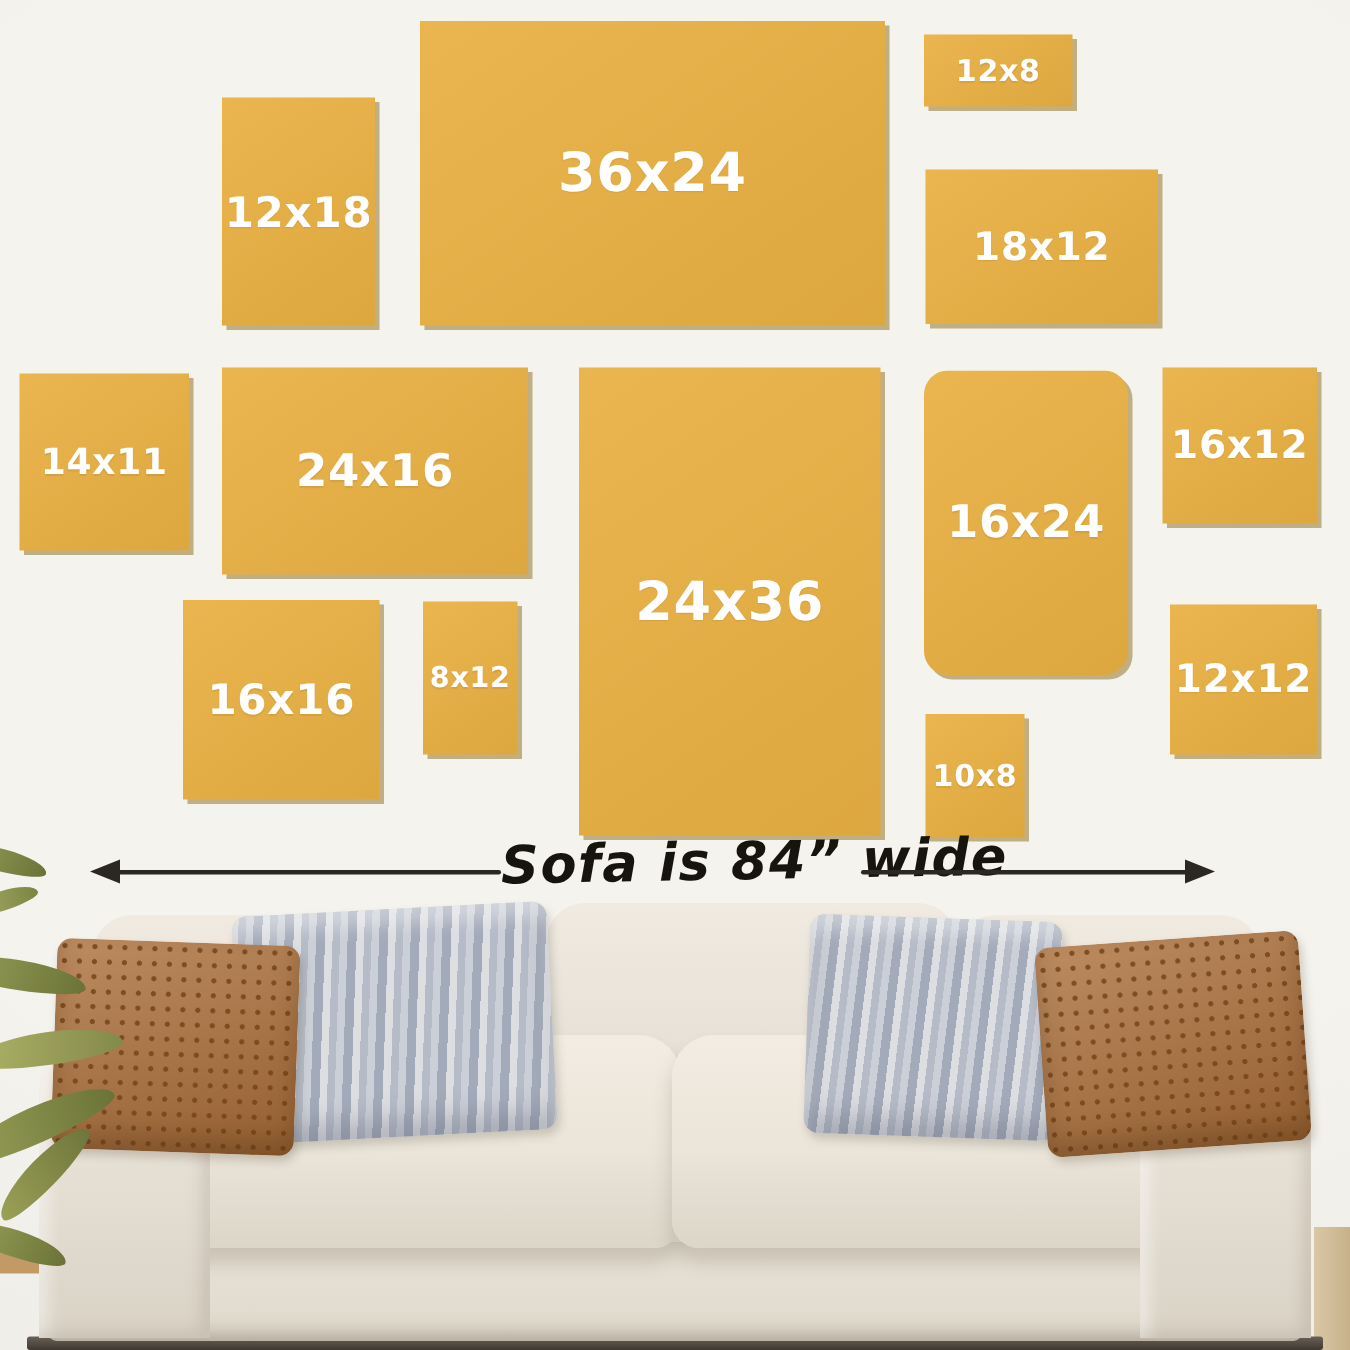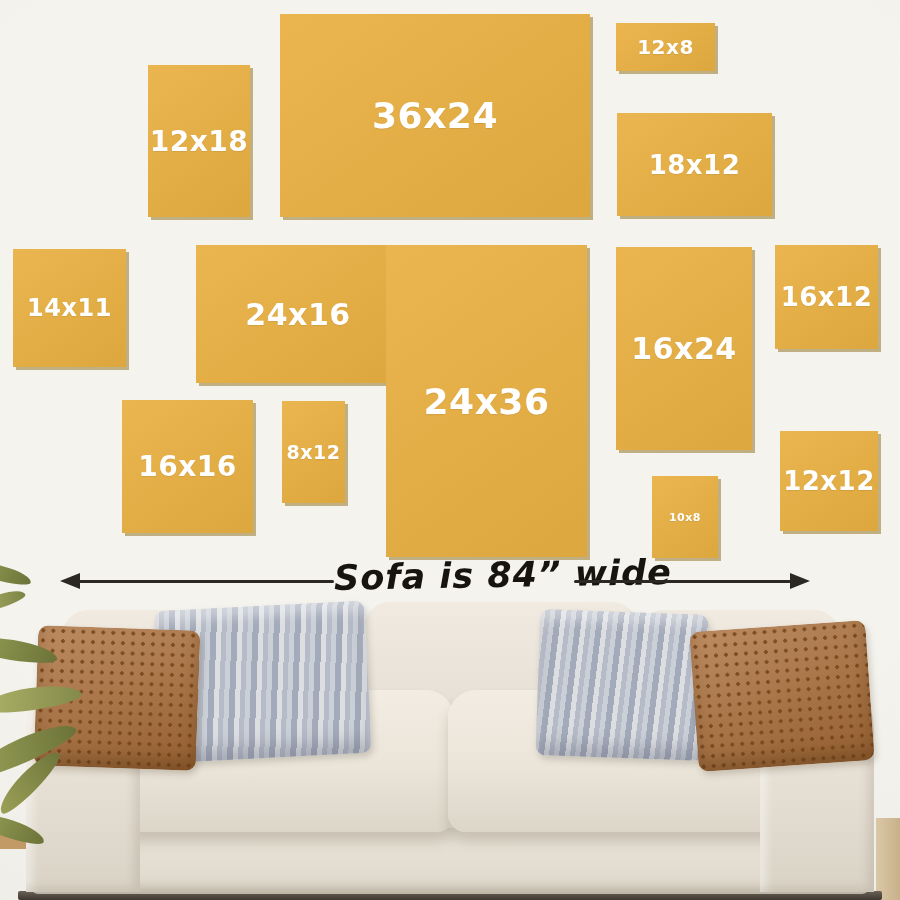--- a/index.html
+++ b/index.html
@@ -93,42 +93,42 @@
       </div>
       <div class="frame" style="left: 616px; top: 23px; width: 99px; height: 48px; font-size: 20px; background-color: rgb(233, 176, 66); color: rgb(255, 255, 255);">
         <span>12x8</span>
       </div>
       <div class="frame" style="left: 617px; top: 113px; width: 155px; height: 103px; font-size: 26px; background-color: rgb(233, 176, 66); color: rgb(255, 255, 255);">
         <span>18x12</span>
       </div>
       <div class="frame" style="left: 13px; top: 249px; width: 113px; height: 118px; font-size: 24px; background-color: rgb(233, 176, 66); color: rgb(255, 255, 255);">
         <span>14x11</span>
       </div>
-      <div class="frame" style="left: 148px; top: 245px; width: 204px; height: 138px; font-size: 30px; background-color: rgb(233, 176, 66); color: rgb(255, 255, 255); margin-left: 48px;">
+      <div class="frame" style="left: 148px; top: 245px; width: 204px; height: 138px; font-size: 30px; background-color: rgb(233, 176, 66); color: rgb(255, 255, 255);">
         <span>24x16</span>
       </div>
       <div class="frame" style="left: 386px; top: 245px; width: 201px; height: 312px; font-size: 36px; background-color: rgb(233, 176, 66); color: rgb(255, 255, 255);">
         <span>24x36</span>
       </div>
-      <div class="frame" style="left: 616px; top: 247px; width: 136px; height: 203px; font-size: 30px; background-color: rgb(233, 176, 66); color: rgb(255, 255, 255);">
+      <div class="frame" style="left: 616px; top: 247px; width: 136px; height: 203px; font-size: 30px; background-color: rgb(233, 176, 66); color: rgb(255, 255, 255); border-radius: 16px;">
         <span>16x24</span>
       </div>
       <div class="frame" style="left: 775px; top: 245px; width: 103px; height: 104px; font-size: 26px; background-color: rgb(233, 176, 66); color: rgb(255, 255, 255);">
         <span>16x12</span>
       </div>
       <div class="frame" style="left: 122px; top: 400px; width: 131px; height: 133px; font-size: 28px; background-color: rgb(233, 176, 66); color: rgb(255, 255, 255);">
         <span>16x16</span>
       </div>
       <div class="frame" style="left: 282px; top: 401px; width: 63px; height: 102px; font-size: 19px; background-color: rgb(233, 176, 66); color: rgb(255, 255, 255);">
         <span>8x12</span>
       </div>
-      <div class="frame" style="left: 780px; top: 403px; width: 98px; height: 100px; font-size: 26px; background-color: rgb(233, 176, 66); color: rgb(255, 255, 255); margin-top: 28px;">
+      <div class="frame" style="left: 780px; top: 403px; width: 98px; height: 100px; font-size: 26px; background-color: rgb(233, 176, 66); color: rgb(255, 255, 255);">
         <span>12x12</span>
       </div>
-      <div class="frame" style="left: 652px; top: 476px; width: 66px; height: 82px; font-size: 11px; background-color: rgb(233, 176, 66); color: rgb(255, 255, 255);">
+      <div class="frame" style="left: 617px; top: 476px; width: 66px; height: 82px; font-size: 20px; background-color: rgb(233, 176, 66); color: rgb(255, 255, 255);">
         <span>10x8</span>
       </div>
     </div>
 
   <div class="m-head left"></div>
   <div class="m-line left"></div>
   <div class="m-label">Sofa is 84” wide</div>
   <div class="m-line right"></div>
   <div class="m-head right"></div>
 

